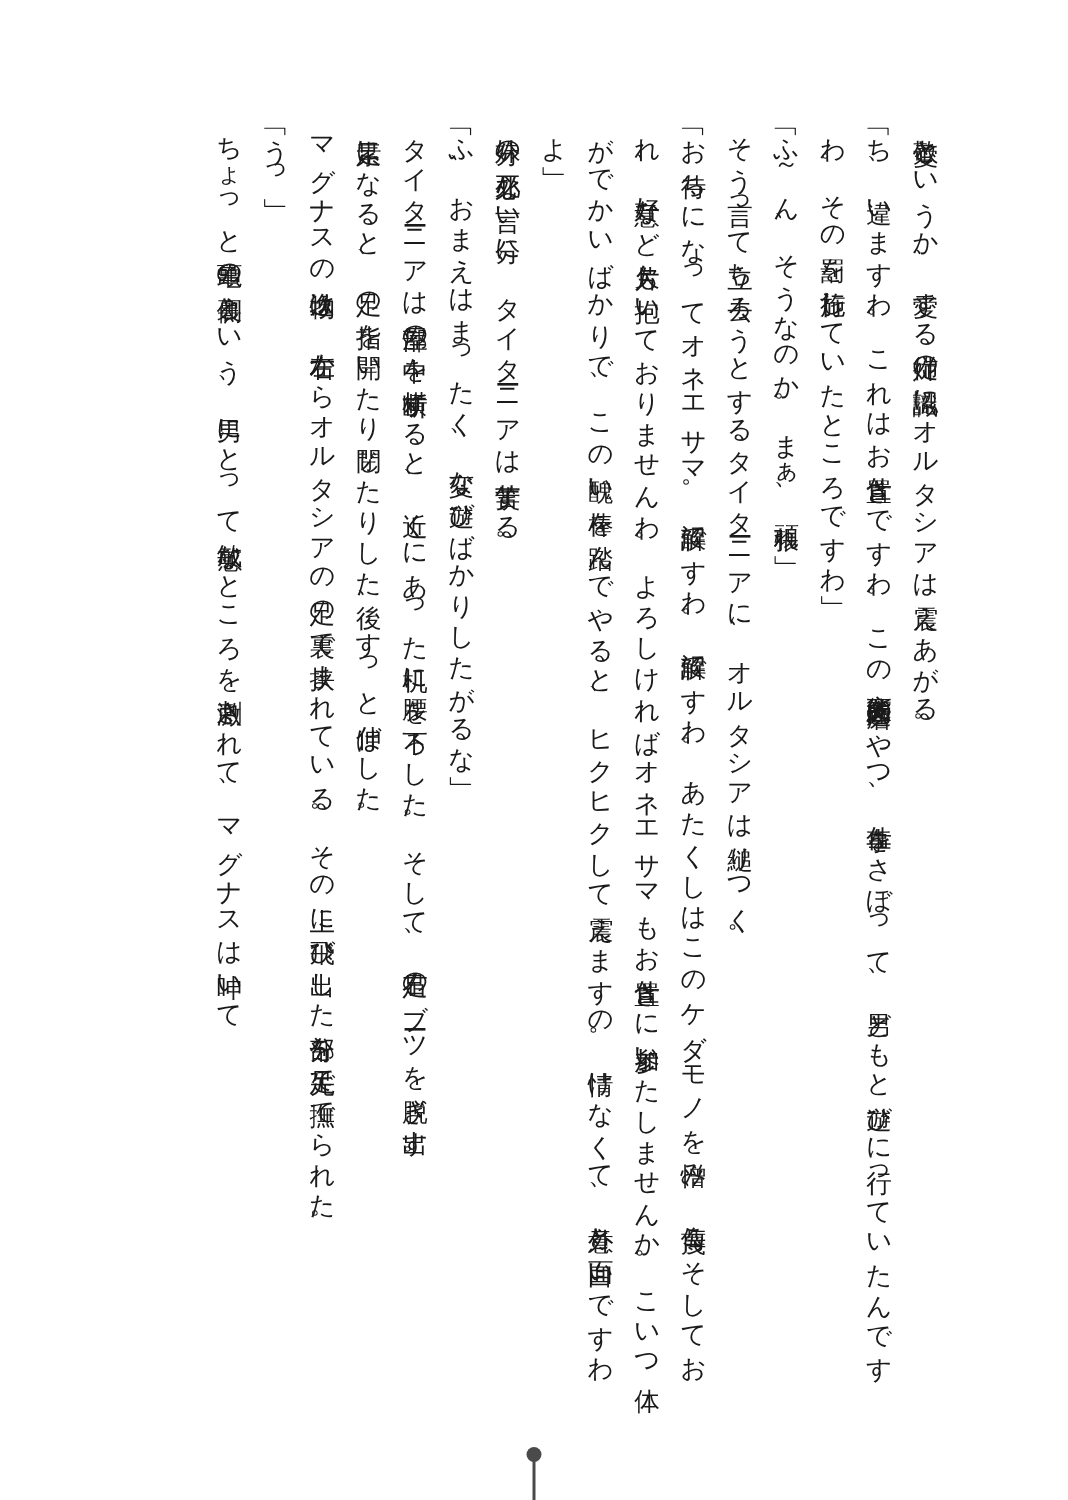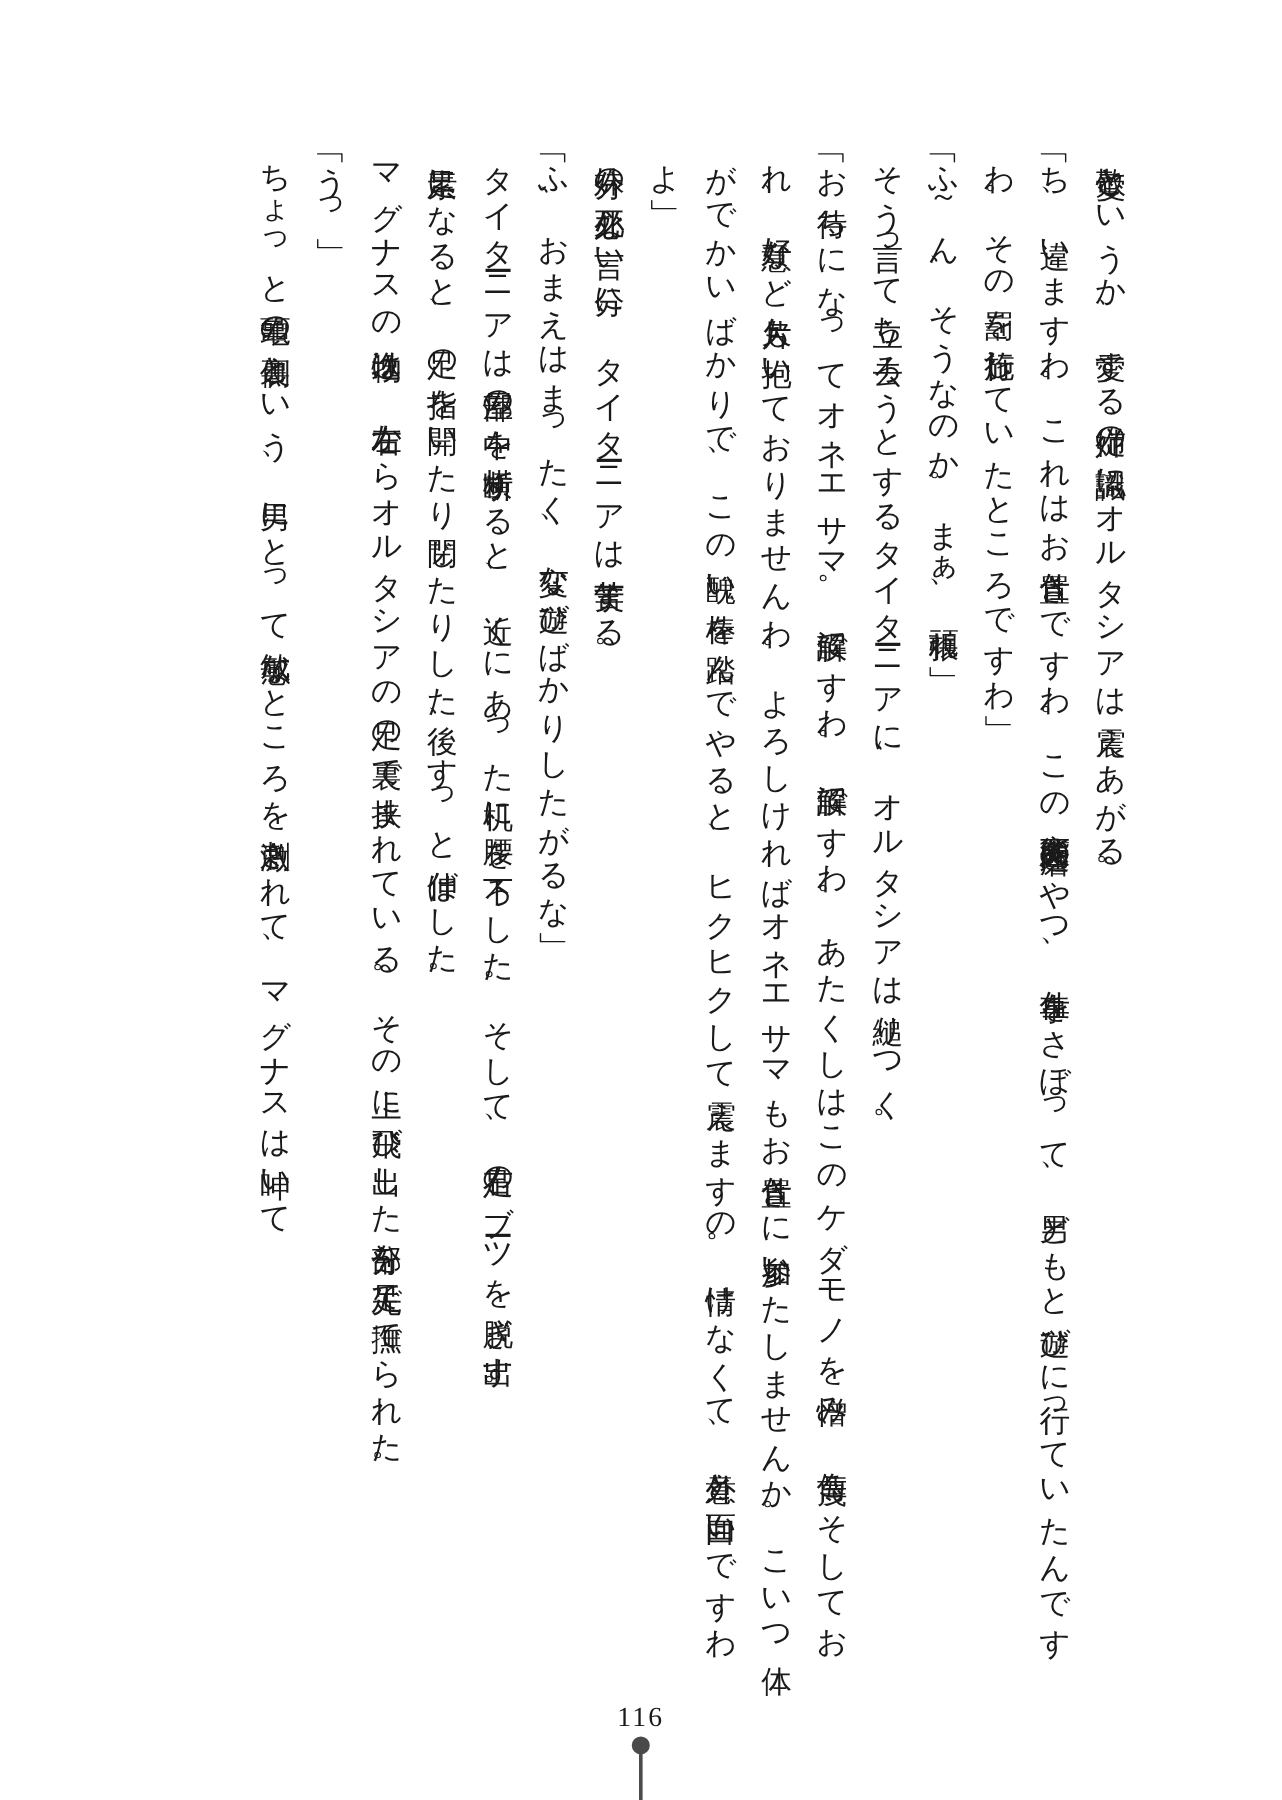--- a/index.html
+++ b/index.html
@@ -87,17 +87,16 @@
     <p class="para">「お待ちになってオネエサマ。誤解ですわ。誤解ですわ。あたくしはこのケダモノを憎み、侮蔑こそしておれ、好意など欠片も抱いておりませんわ。よろしければオネエサマもお仕置きに参加いたしませんか。こいつ体がでかいばかりで、この醜い棒を踏んでやると、ヒクヒクして震えますの。情けなくて、意外と面白いですわよ」</p>
     <p class="para">妹分の必死な言い分に、タイターニアは苦笑する。</p>
     <p class="para">「ふ、おまえはまったく、変な遊びばかりしたがるな」</p>
     <p class="para">タイターニアは部屋の中を横断すると、近くにあった机に腰を下ろした。そして、右足のブーツを脱ぎ出す。</p>
     <p class="para">素足になると、足の指を開いたり閉じたりした後、すっと伸ばした。</p>
     <p class="para">マグナスの逸物は、左右からオルタシアの足の裏で挟まれている。その上に飛び出した部分を足先で撫でられた。</p>
     <p class="para">「うっ」</p>
     <p class="para">ちょっと亀頭の裏側という、男にとって敏感なところを刺激されて、マグナスは呻いて</p>
   </div>
 
-  <div class="page-number">116</div>
   <div class="spine-dot"></div>
   <div class="spine-mark"></div>
 
 </div>
 
 </body></html>

